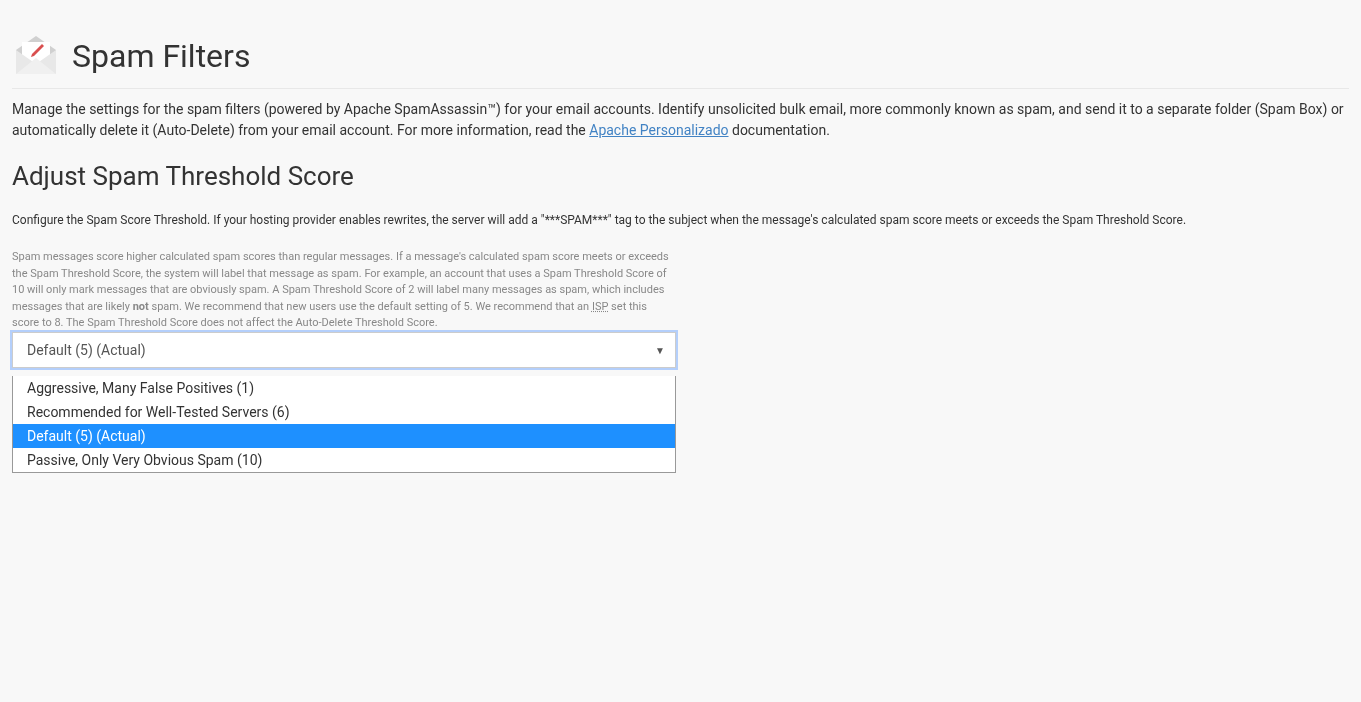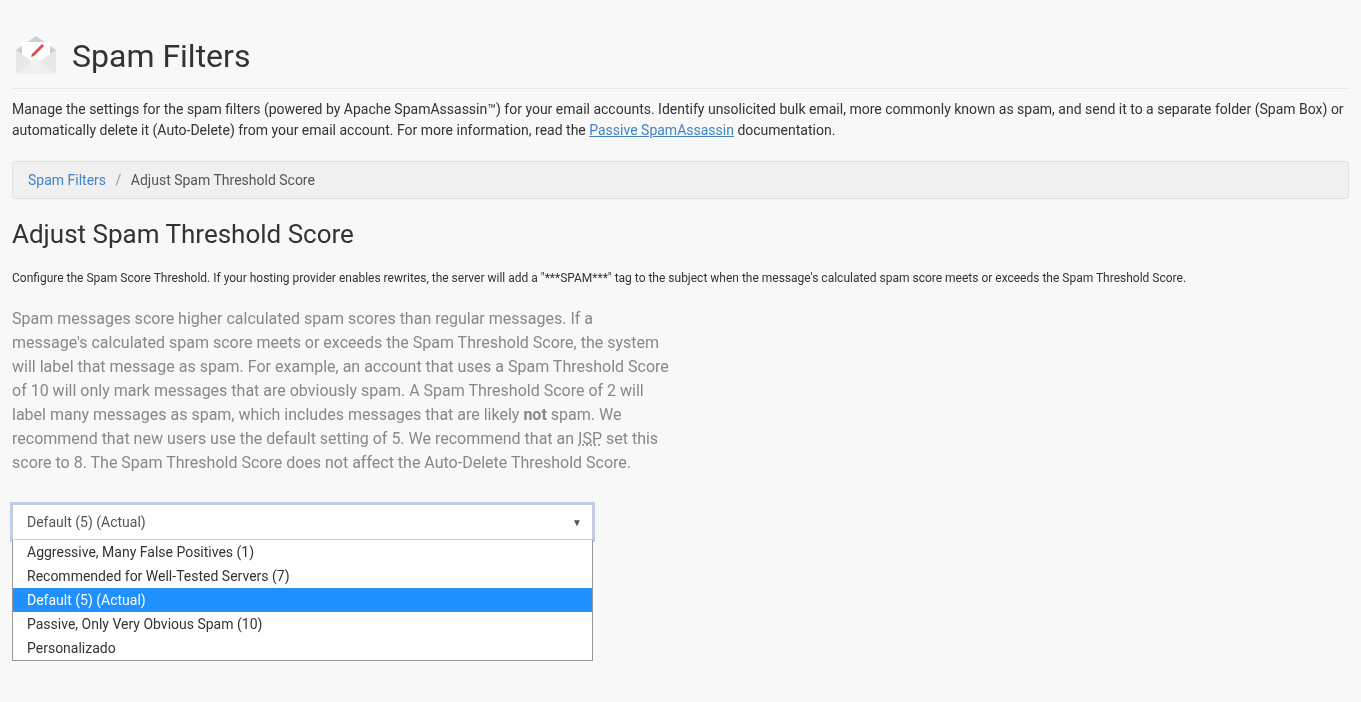--- a/index.html
+++ b/index.html
@@ -92,36 +92,36 @@
       color: #4283c4;
       border: 1px solid #4283c4;
       border-radius: 50%;
       font-size: 10px;
       font-weight: bold;
       align-items: center;
       justify-content: center;
       cursor: pointer;
     }
     .help-text {
-      font-size: 16px;
+      font-size: 11px;
       line-height: 1.5;
       color: #888;
       max-width: 660px;
-      margin-bottom: 29px;
+      margin-bottom: 0;
     }
     .help-text strong {
       color: #888;
       font-weight: 700;
     }
     .help-text .isp {
       text-decoration: underline dotted;
     }
     .select-wrapper {
       position: relative;
-      width: 581px;
+      width: 664px;
     }
     .select-display {
       width: 100%;
       height: 36px;
       background: #fff;
       border: 1px solid #ccc;
       box-shadow: 0 0 0 2px rgba(77, 144, 254, 0.4);
       padding: 0 28px 0 14px;
       font-size: 14px;
       color: #555;
@@ -133,21 +133,21 @@
     .select-caret {
       position: absolute;
       right: 10px;
       top: 50%;
       transform: translateY(-50%);
       font-size: 10px;
       color: #555;
     }
     .dropdown-list {
       position: absolute;
-      top: 36px;
+      top: 44px;
       left: 0;
       width: 100%;
       background: #fff;
       border: 1px solid #999;
       border-top: none;
       z-index: 10;
     }
     .dropdown-option {
       padding: 2px 14px;
       font-size: 14px;
@@ -176,50 +176,44 @@
       <polygon points="4,18 24,4 44,18 44,42 4,42" fill="#d0d0d0"></polygon>
       <rect x="10" y="10" width="28" height="26" fill="#ffffff"></rect>
       <polygon points="4,18 24,32 44,18 44,42 4,42" fill="#e8e8e8"></polygon>
       <polygon points="4,42 24,26 44,42" fill="#f0f0f0"></polygon>
       <path d="M 20 22 L 30 12 L 32 14 L 22 24 L 19 25 Z" fill="#d94f4f"></path>
     </svg>
     <h1 class="page-title">Spam Filters</h1>
   </div>
 
   <p class="intro-text">
-    <span>Manage the settings for the spam filters (powered by Apache SpamAssassin™) for your email accounts. Identify unsolicited bulk email, more commonly known as spam, and send it to a separate folder (Spam Box) or automatically delete it (Auto-Delete) from your email account. For more information, read the </span><a href="#">Passive SpamAssassin</a><span> documentation.</span>
+    <span>Manage the settings for the spam filters (powered by Apache SpamAssassin™) for your email accounts. Identify unsolicited bulk email, more commonly known as spam, and send it to a separate folder (Spam Box) or automatically delete it (Auto-Delete) from your email account. For more information, read the </span><a href="#">Apache Personalizado</a><span> documentation.</span>
   </p>
 
-  <div class="breadcrumb">
-    <a href="#">Spam Filters</a>
-    <span class="breadcrumb-sep">/</span>
-    <span class="breadcrumb-current">Adjust Spam Threshold Score</span>
-  </div>
 
   <h2 class="section-heading">Adjust Spam Threshold Score</h2>
 
   <p class="section-desc">Configure the Spam Score Threshold. If your hosting provider enables rewrites, the server will add a "***SPAM***" tag to the subject when the message's calculated spam score meets or exceeds the Spam Threshold Score.</p>
 
 
   <p class="help-text">
     <span>Spam messages score higher calculated spam scores than regular messages. If a message's calculated spam score meets or exceeds the Spam Threshold Score, the system will label that message as spam. For example, an account that uses a Spam Threshold Score of 10 will only mark messages that are obviously spam. A Spam Threshold Score of 2 will label many messages as spam, which includes messages that are likely </span><strong>not</strong><span> spam. We recommend that new users use the default setting of 5. We recommend that an </span><span class="isp">ISP</span><span> set this score to 8. The Spam Threshold Score does not affect the Auto-Delete Threshold Score.</span>
   </p>
 
   <div class="select-wrapper">
     <div class="select-display">
       <span>Default (5) (Actual)</span>
       <span class="select-caret">▼</span>
     </div>
     <div class="dropdown-list" id="dropdown-list">
 
     <div class="dropdown-option">Aggressive, Many False Positives (1)</div>
-        <div class="dropdown-option">Recommended for Well-Tested Servers (7)</div>
+        <div class="dropdown-option">Recommended for Well-Tested Servers (6)</div>
         <div class="dropdown-option selected">Default (5) (Actual)</div>
         <div class="dropdown-option">Passive, Only Very Obvious Spam (10)</div>
-        <div class="dropdown-option">Personalizado</div>
       </div>
   </div>
 </div>
 
 <div class="footer">
   
   
 </div>
 
 </body></html>

